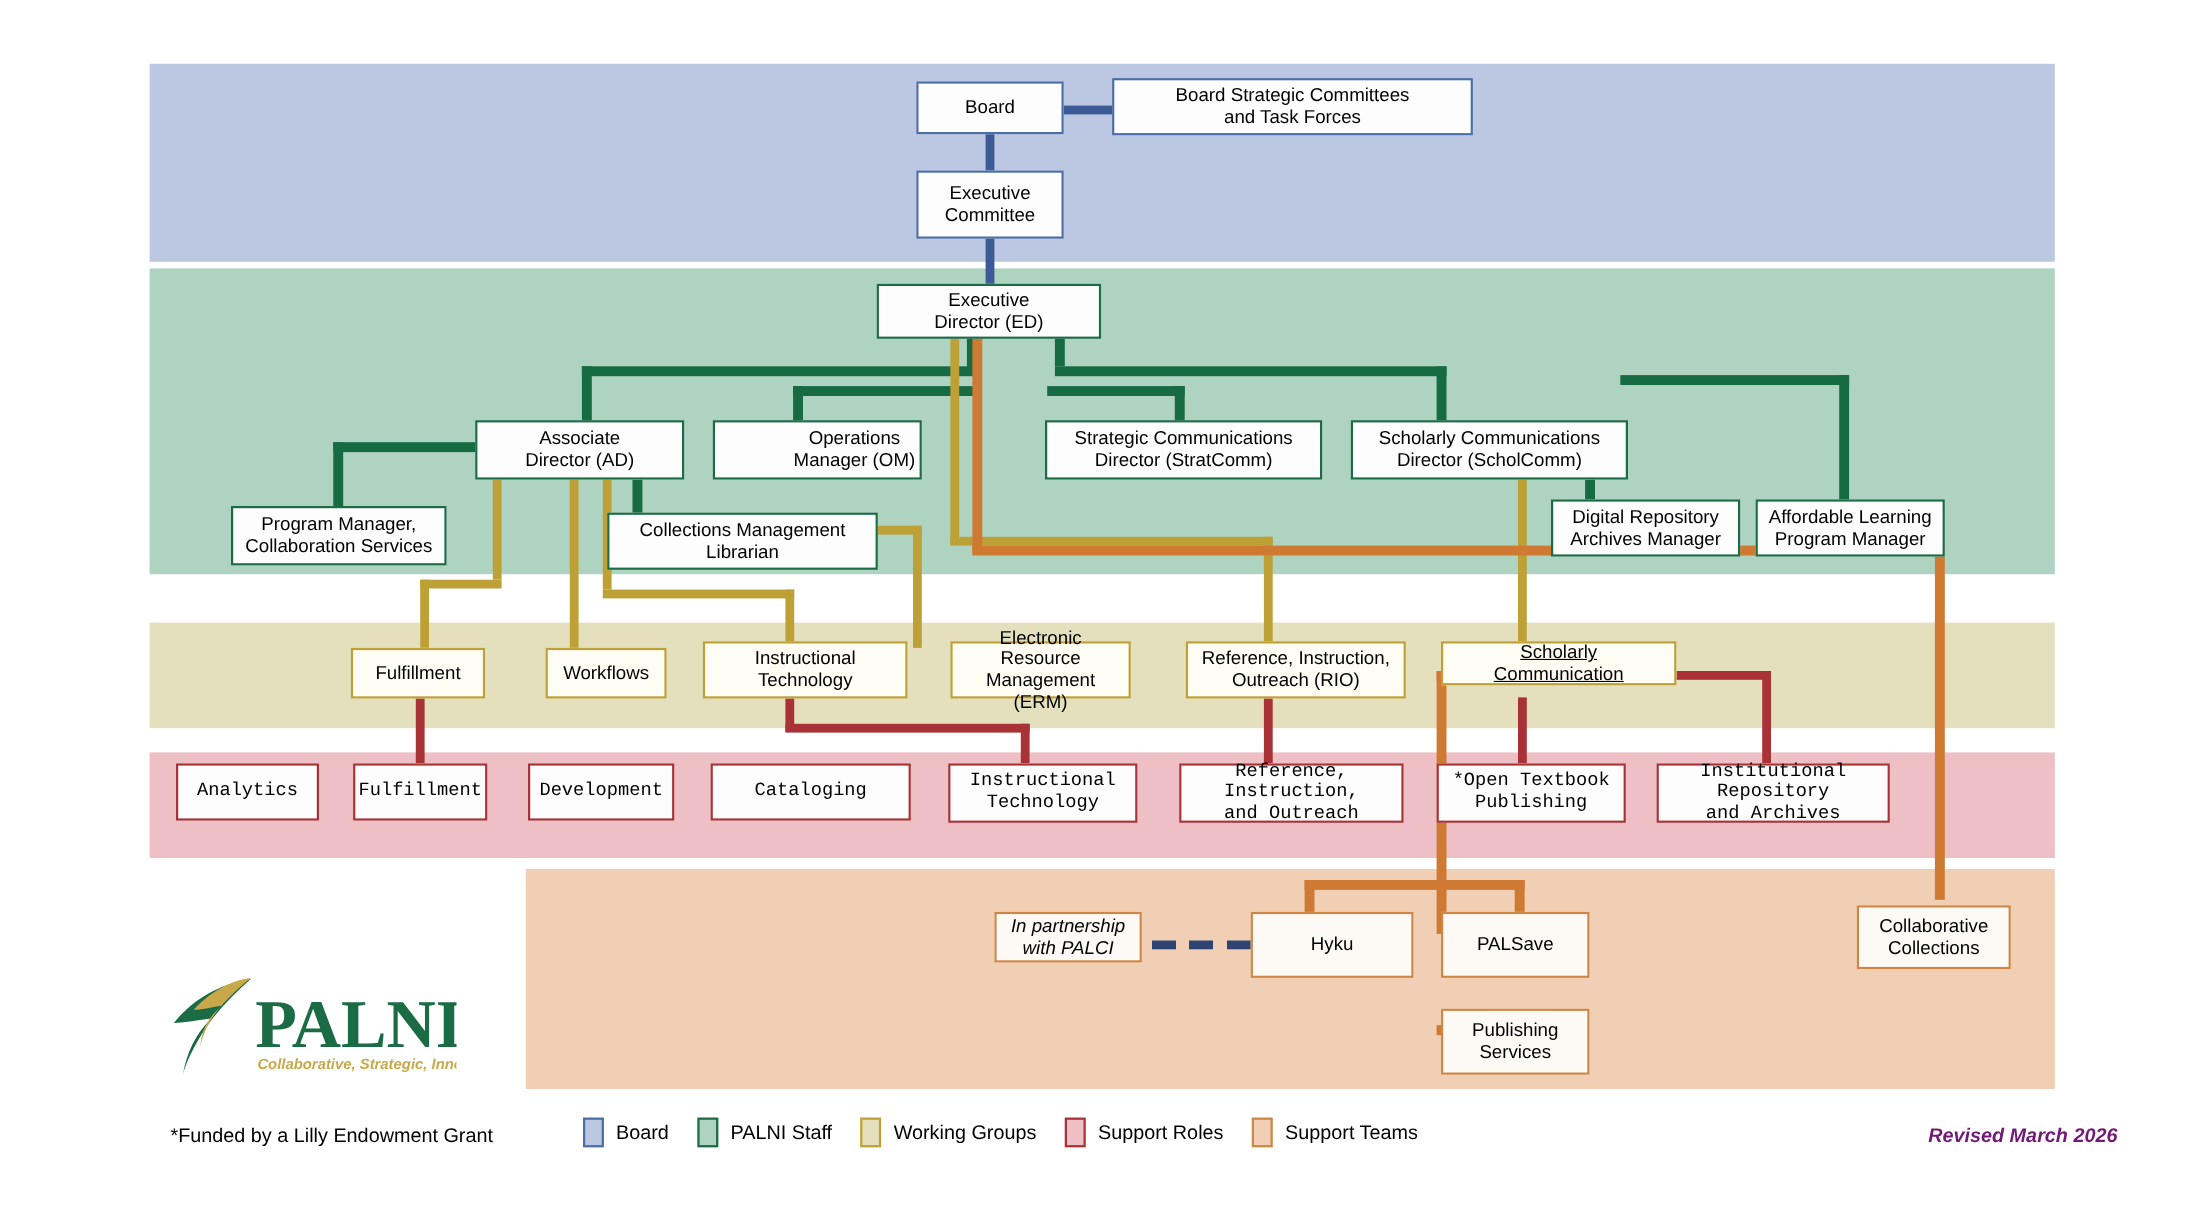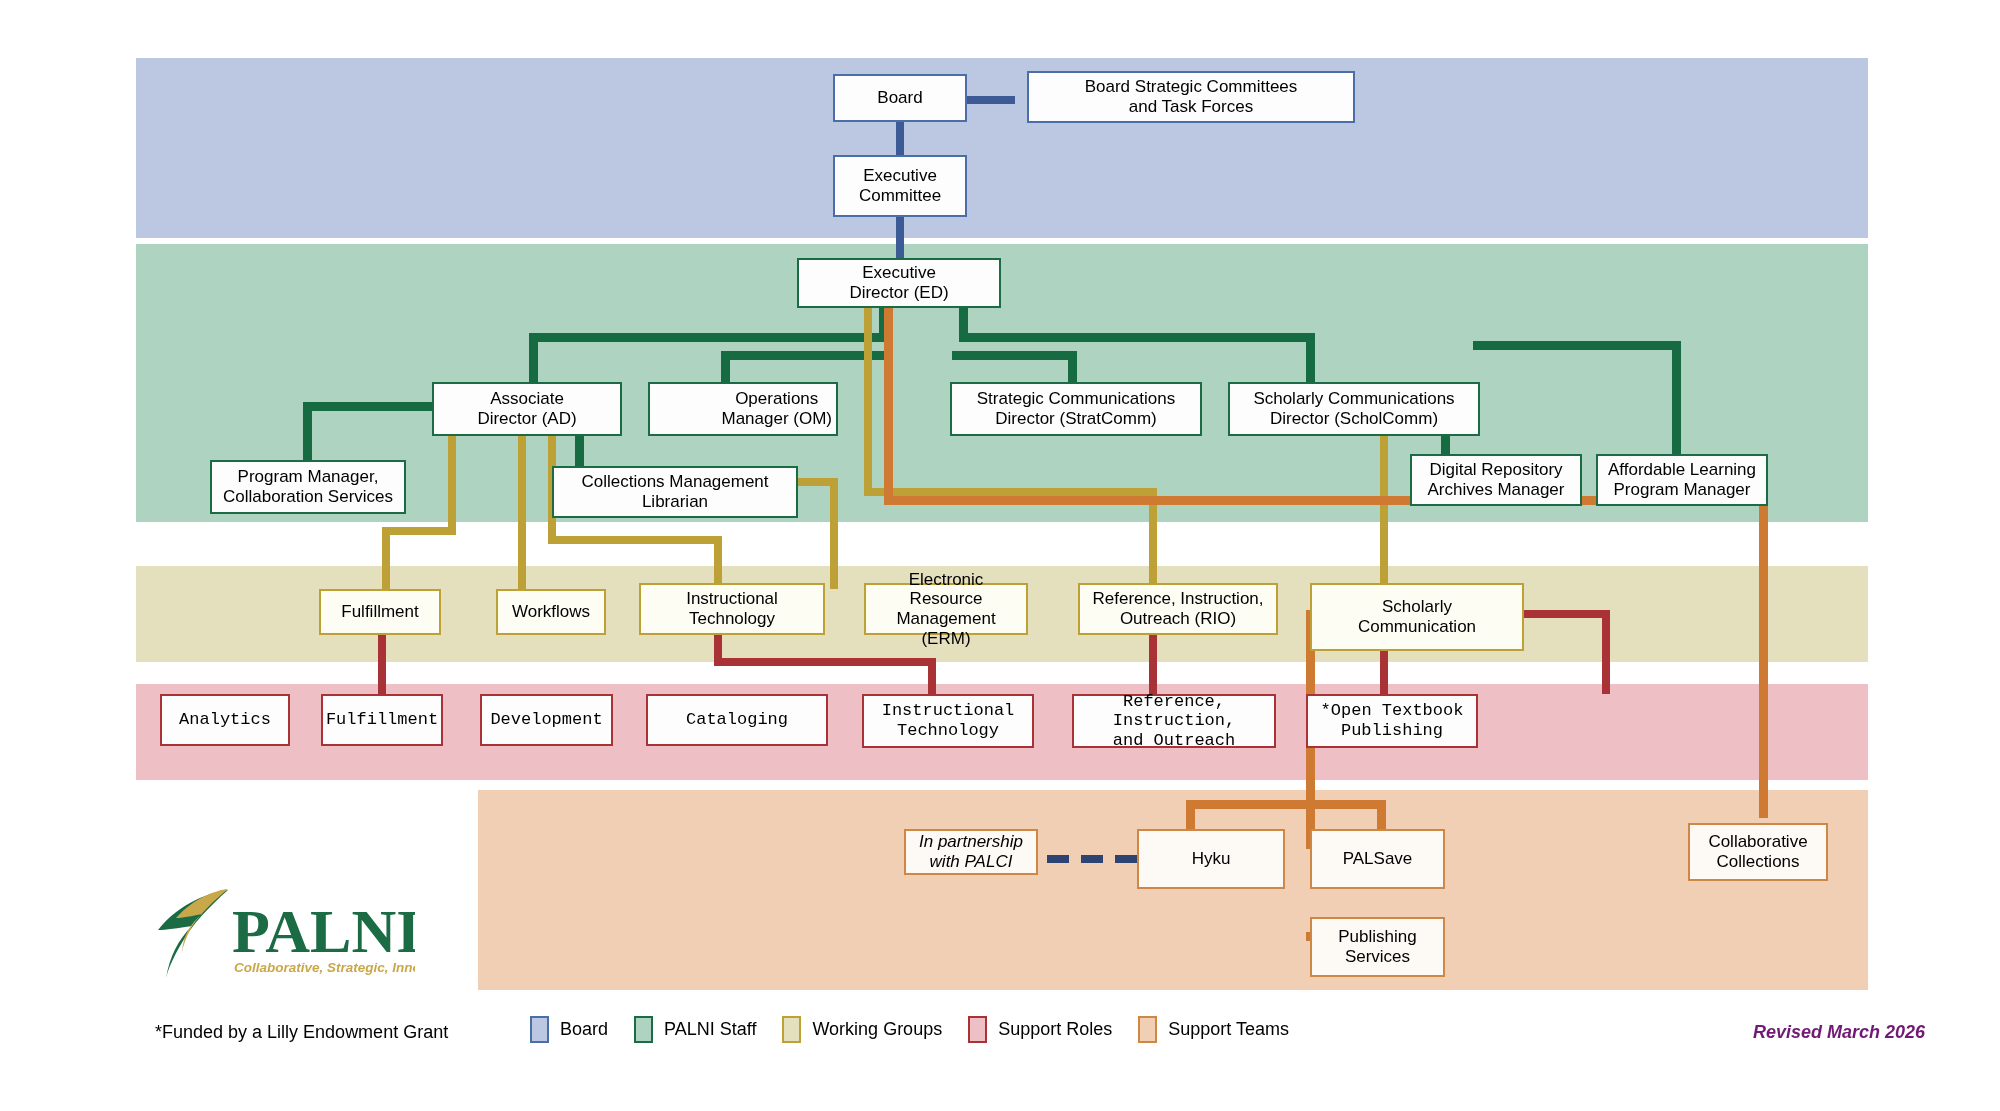--- a/index.html
+++ b/index.html
@@ -182,21 +182,21 @@
   <div class="ln" style="left:1186px; top:800px; width:200px; height:9px; background:#cf7a33;"></div>
   <div class="ln" style="left:1186px; top:800px; width:9px; height:40px; background:#cf7a33;"></div>
   <div class="ln" style="left:1377px; top:800px; width:9px; height:40px; background:#cf7a33;"></div>
   <div class="ln" style="left:1306px; top:932px; width:55px; height:9px; background:#cf7a33;"></div>
 
   <div class="ln" style="left:1047px; top:855px; width:100px; height:8px; background:repeating-linear-gradient(to right, #2d4372 0 22px, transparent 22px 34px);"></div>
 
   <div class="node blue" style="left:833px; top:74px; width:134px; height:48px;">
     <span class="txt">Board</span>
   </div>
-  <div class="node blue" style="left:1011px; top:71px; width:328px; height:52px;margin-left:16px;">
+  <div class="node blue" style="left:1011px; top:71px; width:328px; height:52px;">
     <span class="txt">Board Strategic Committees
 and Task Forces</span>
   </div>
   <div class="node blue" style="left:833px; top:155px; width:134px; height:62px;">
     <span class="txt">Executive
 Committee</span>
   </div>
 
   <div class="node green" style="left:797px; top:258px; width:204px; height:50px;">
     <span class="txt">Executive
@@ -246,21 +246,21 @@
 Technology</span>
   </div>
   <div class="node gold" style="left:864px; top:583px; width:164px; height:52px;">
     <span class="txt">Electronic Resource
 Management (ERM)</span>
   </div>
   <div class="node gold" style="left:1078px; top:583px; width:200px; height:52px;">
     <span class="txt">Reference, Instruction,
 Outreach (RIO)</span>
   </div>
-  <div class="node gold" style="left:1310px; top:583px; width:214px; height:68px;">
+  <div class="node gold" style="left:1310px; top:583px; width:214px; height:40px;text-decoration:underline;">
     <span class="txt">Scholarly
 Communication</span>
   </div>
 
   <div class="node red" style="left:160px; top:694px; width:130px; height:52px;">
     <span class="txt">Analytics</span>
   </div>
   <div class="node red" style="left:321px; top:694px; width:122px; height:52px;">
     <span class="txt">Fulfillment</span>
   </div>
@@ -274,20 +274,24 @@
     <span class="txt">Instructional
 Technology</span>
   </div>
   <div class="node red" style="left:1072px; top:694px; width:204px; height:54px;">
     <span class="txt">Reference, Instruction,
 and Outreach</span>
   </div>
   <div class="node red" style="left:1306px; top:694px; width:172px; height:54px;">
     <span class="txt">*Open Textbook
 Publishing</span>
+  </div>
+  <div class="node red" style="left:1506px; top:694px; width:212px; height:54px;">
+    <span class="txt">Institutional Repository
+and Archives</span>
   </div>
 
   <div class="node orange italic" style="left:904px; top:829px; width:134px; height:46px;">
     <span class="txt">In partnership
 with PALCI</span>
   </div>
   <div class="node orange" style="left:1137px; top:829px; width:148px; height:60px;">
     <span class="txt">Hyku</span>
   </div>
   <div class="node orange" style="left:1310px; top:829px; width:135px; height:60px;">

